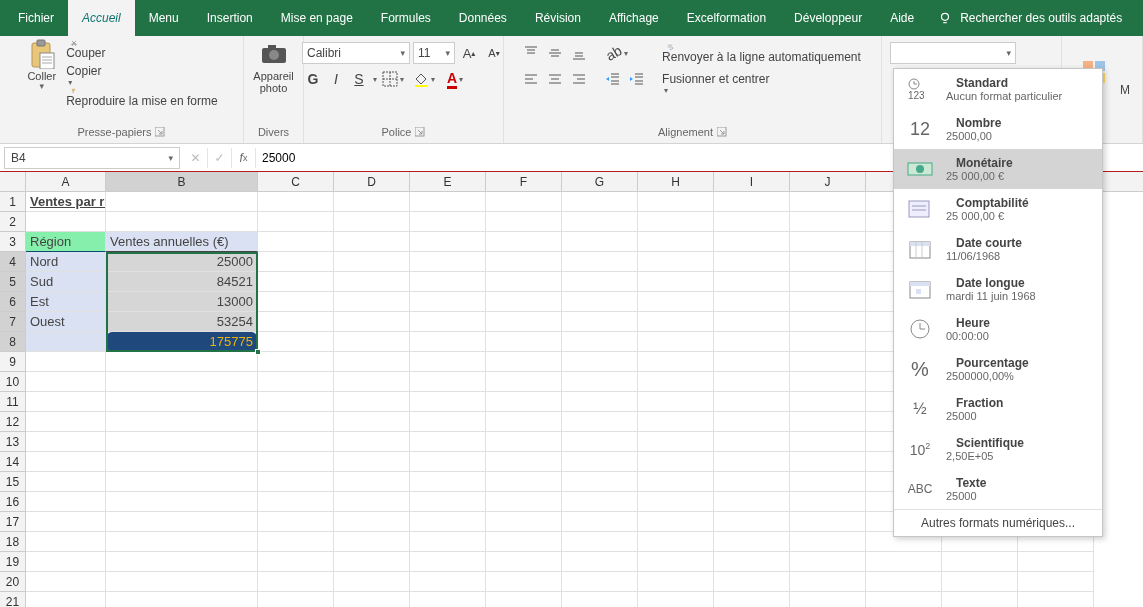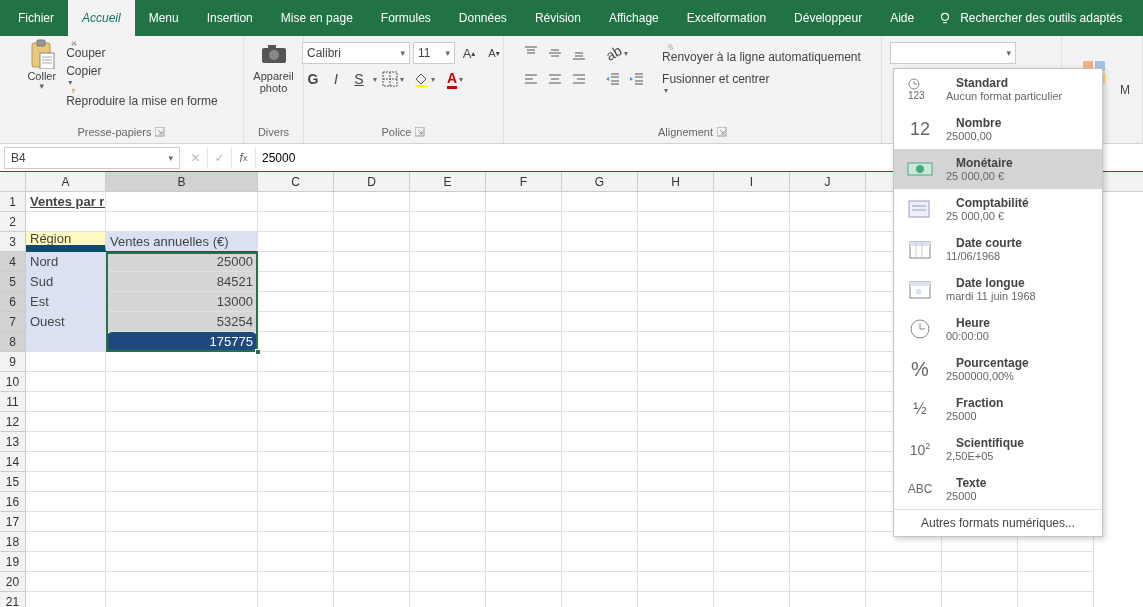--- a/index.html
+++ b/index.html
@@ -43,25 +43,25 @@
 .corner { width: 26px; border-right: 1px solid #ccc; background: #f3f3f3; }
 .col-h { border-right: 1px solid #ccc; display:flex; align-items:center; justify-content:center; font-size:12px; color:#333; background:#f3f3f3; }
 .col-h.sel { background: #d2d2d2; }
 .rows { }
 .row { display: flex; height: 20px; }
 .row-h { width: 26px; border-right: 1px solid #ccc; border-bottom: 1px solid #ccc; display:flex; align-items:center; justify-content:center; font-size:12px; color:#333; background:#f3f3f3; }
 .row-h.sel { background: #d2d2d2; }
 .cell { border-right: 1px solid #e0e0e0; border-bottom: 1px solid #e0e0e0; display:flex; align-items:center; padding: 0 4px; font-size: 13px; overflow: hidden; white-space: nowrap; }
 .cell.right { justify-content: flex-end; }
 .cell.title { font-weight: bold; text-decoration: underline; }
-.cell.header-a { background: #fef9c3; border-bottom: 7px solid #0c4a6e; }
+.cell.header-a { background: #86efac; border-bottom: 1px solid #0c4a6e; }
 .cell.header-b { background: #d9e1f2; border-bottom: 1px solid #444; }
 .cell.acol { background: #d9e1f2; }
 .cell.sel { background: #d6d6d6; }
-.cell.selactive { background: #1f497d; color: #ffffff; border-radius: 6px; }
+.cell.selactive { background: #1f497d; color: #eab308; border-radius: 6px; }
 .sel-border { position: absolute; border: 2px solid #217346; pointer-events: none; }
 .sel-handle { position:absolute; width:6px; height:6px; background:#217346; border:1px solid #fff; }
 
 
 .fmt-panel { position: absolute; right: 40px; top: 68px; width: 210px; background: #fff; border: 1px solid #c6c6c6; box-shadow: 2px 2px 6px rgba(0,0,0,.2); z-index: 50; }
 .fmt-item { display:flex; align-items:center; padding: 6px 10px; gap: 10px; cursor: pointer; }
 .fmt-item.hover { background: #d4d4d4; }
 .fmt-icon { width: 32px; height: 28px; display:flex; align-items:center; justify-content:center; color:#666; font-size: 16px; }
 .fmt-text .t1 { font-size: 12px; font-weight: 600; color:#444;margin-left:10px; }
 .fmt-text .t2 { font-size: 11px; color:#666; }

